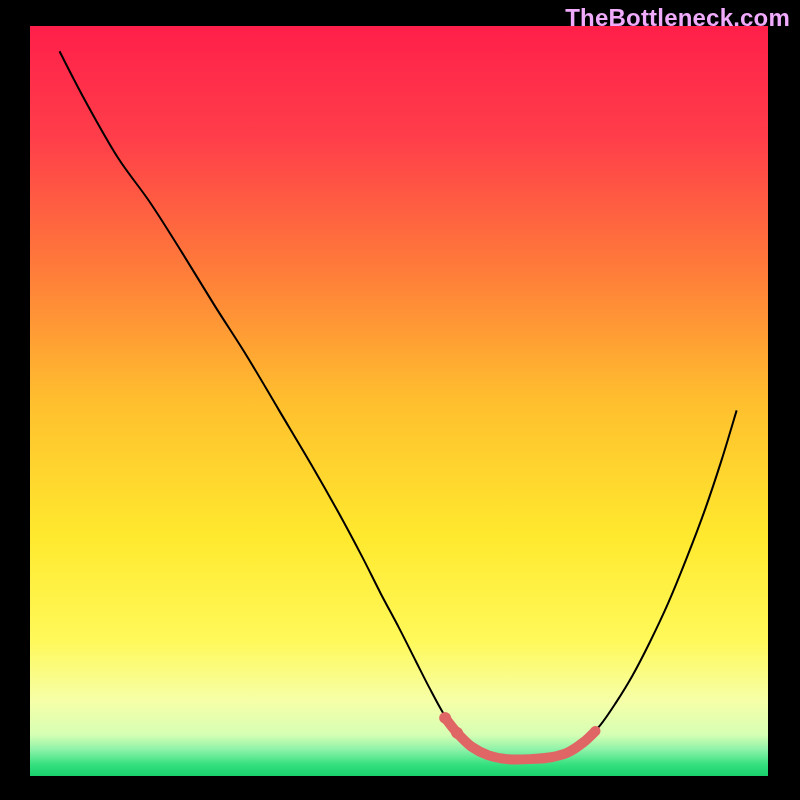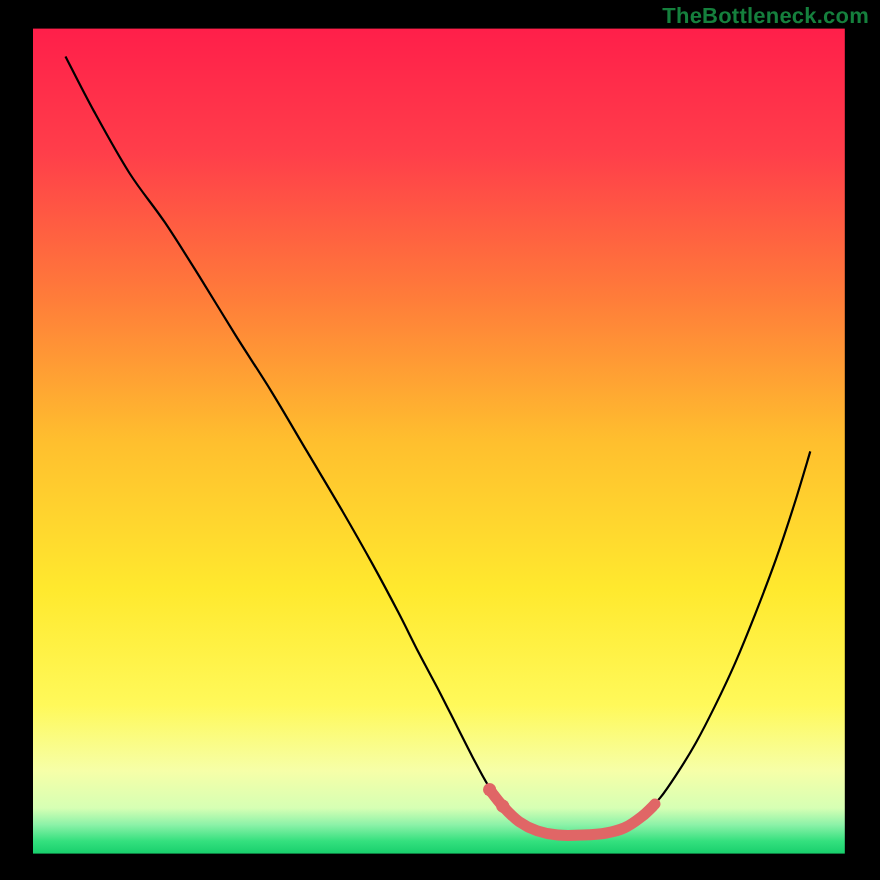--- a/index.html
+++ b/index.html
@@ -18,23 +18,23 @@
   svg {
     position: absolute;
     top: 0;
     left: 0;
   }
   .watermark {
     position: absolute;
     top: 4px;
     right: 10px;
     font-family: Arial, Helvetica, sans-serif;
-    font-size: 20px;
+    font-size: 24px;
     font-weight: 600;
-    color: #15803d;
+    color: #f0abfc;
     letter-spacing: 0.2px;
   }
 </style>
 </head>
 <body>
 
 <div class="stage">
 
   <svg width="800" height="800" viewBox="0 0 800 800">
     <defs>

